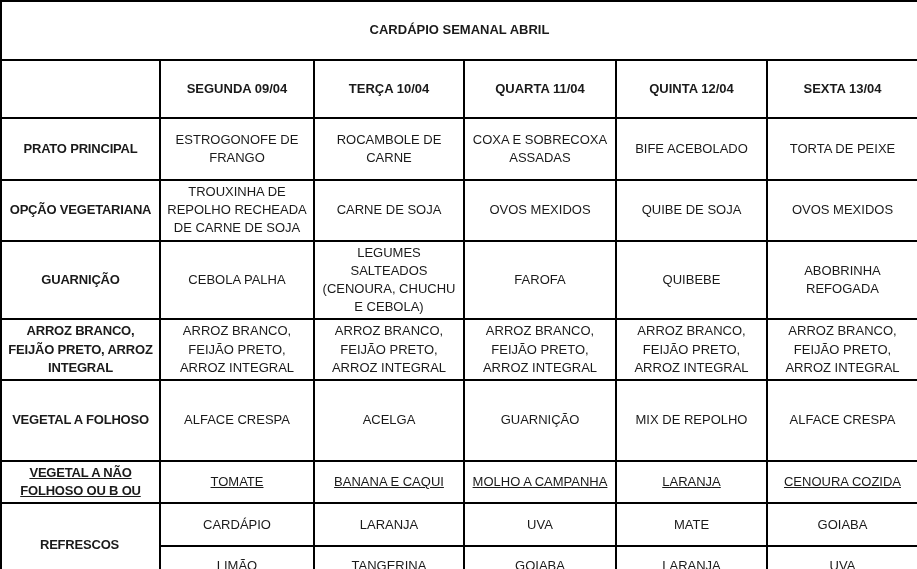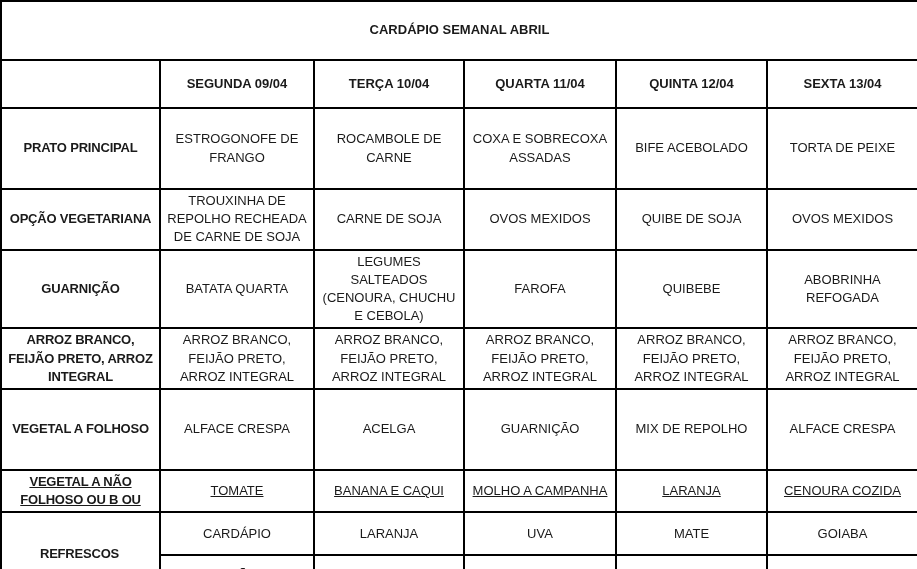--- a/index.html
+++ b/index.html
@@ -48,22 +48,22 @@
     text-align: left;
     padding-left: 5px;
     padding-right: 2px;
     letter-spacing: -0.2px;
   }
   td.row-label.centered {
     text-align: center;
     padding-left: 2px;
   }
   tr.r-title  { height: 59px; }
-  tr.r-head   { height: 48px; }
-  tr.r0 { height: 81px; }
+  tr.r-head   { height: 58px; }
+  tr.r0 { height: 62px; }
   tr.r1 { height: 57px; }
   tr.r2 { height: 62px; }
   tr.r3 { height: 59px; }
   tr.r4 { height: 81px; margin-top: 48px; }
   tr.r5 { height: 40px; text-decoration: underline; }
   tr.r6 { height: 43px; }
   tr.r7 { height: 41px; }
 </style>
 </head>
 <body>
@@ -106,21 +106,21 @@
       <td class="row-label">OPÇÃO VEGETARIANA</td>
       <td>TROUXINHA DE REPOLHO RECHEADA DE CARNE DE SOJA</td>
       <td>CARNE DE SOJA</td>
       <td>OVOS MEXIDOS</td>
       <td>QUIBE DE SOJA</td>
       <td>OVOS MEXIDOS</td>
     </tr>
 
     <tr class="r2">
       <td class="row-label">GUARNIÇÃO</td>
-      <td>BATATA QUARTA</td>
+      <td>CEBOLA PALHA</td>
       <td>LEGUMES SALTEADOS (CENOURA, CHUCHU E CEBOLA)</td>
       <td>FAROFA</td>
       <td>QUIBEBE</td>
       <td>ABOBRINHA REFOGADA</td>
     </tr>
 
     <tr class="r3">
       <td class="row-label">ARROZ BRANCO, FEIJÃO PRETO, ARROZ INTEGRAL</td>
       <td>ARROZ BRANCO, FEIJÃO PRETO, ARROZ INTEGRAL</td>
       <td>ARROZ BRANCO, FEIJÃO PRETO, ARROZ INTEGRAL</td>

